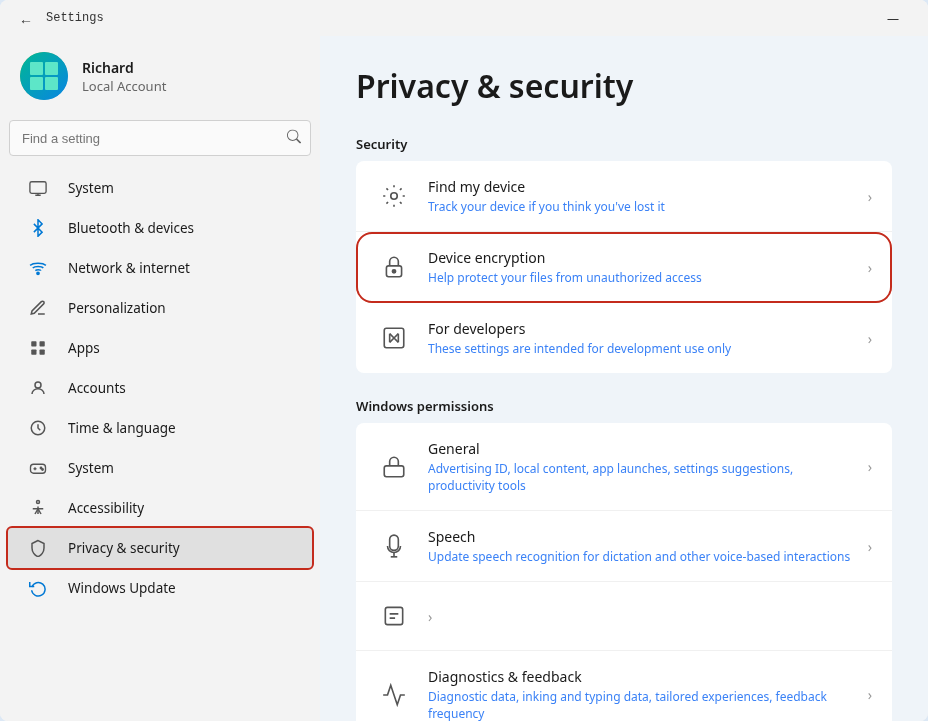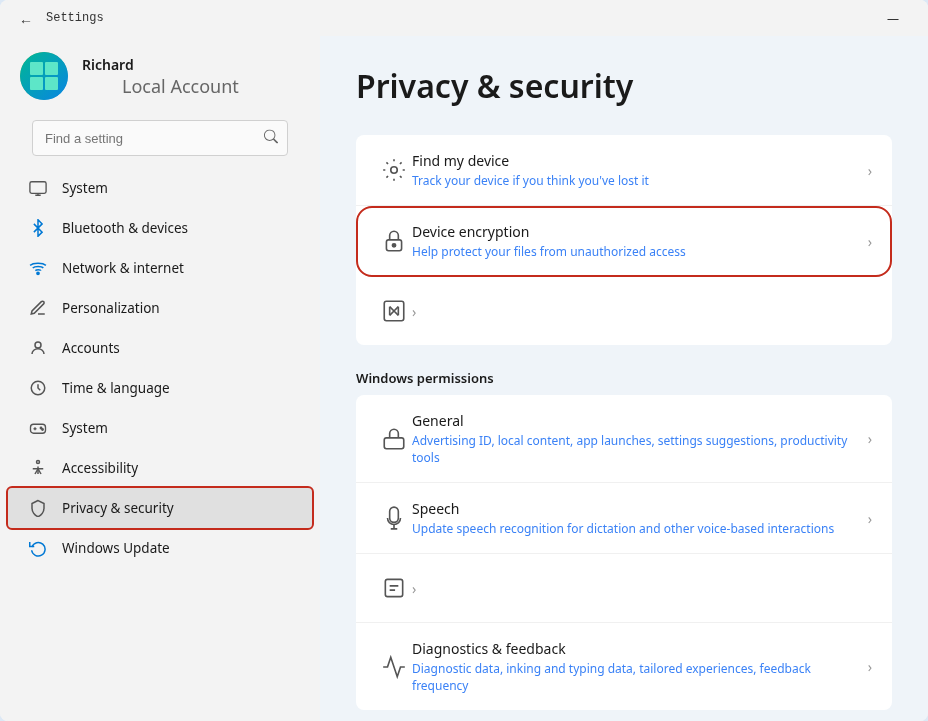--- a/index.html
+++ b/index.html
@@ -127,24 +127,24 @@
     .win-logo-quad {
       border-radius: 1px;
     }
     .win-logo-quad:nth-child(1) { background: #5de6c8; }
     .win-logo-quad:nth-child(2) { background: #5de6c8; }
     .win-logo-quad:nth-child(3) { background: #5de6c8; }
     .win-logo-quad:nth-child(4) { background: #5de6c8; }
 
     .user-info { display: flex; flex-direction: column; }
     .user-name { font-size: 14px; font-weight: 600; color: #1a1a1a; }
-    .user-type { font-size: 18px; color: #666; margin-left: 40px; }
+    .user-type { font-size: 13px; color: #666; }
 
     .search-box {
-      margin: 4px 32px 12px;
+      margin: 4px 9px 12px;
       position: relative;
     }
 
     .search-input {
       width: 100%;
       height: 36px;
       border: 1px solid #d0d0d0;
       border-radius: 4px;
       padding: 0 36px 0 12px;
       font-size: 13px;
@@ -161,21 +161,21 @@
       color: #666;
       font-size: 14px;
     }
 
     .nav-list { list-style: none; }
 
     .nav-item {
       display: flex;
       align-items: center;
       padding: 10px 20px;
-      gap: 14px;
+      gap: 20px;
       cursor: pointer;
       border-radius: 4px;
       margin: 0 8px;
       position: relative;
     }
     .nav-item.active {
       background: #e0e0e0;
       outline: 2px solid #c42b1c;
     }
 
@@ -220,21 +220,21 @@
       background: white;
       border-radius: 8px;
       overflow: hidden;
       margin-bottom: 24px;
     }
 
     .card-item {
       display: flex;
       align-items: center;
       padding: 16px 20px;
-      gap: 0;
+      gap: 16px;
       cursor: pointer;
       border-bottom: 1px solid #f0f0f0;
       position: relative;
     }
     .card-item:last-child { border-bottom: none; }
 
     .card-item.highlighted {
       outline: 2px solid #c42b1c;
       outline-offset: -2px;
       border-radius: 16px;
@@ -344,20 +344,31 @@
         <li class="nav-item">
           <div class="nav-icon">
             <svg width="18" height="18" viewBox="0 0 24 24" fill="none" stroke="#555" stroke-width="2">
               <path d="M12 20h9"></path>
               <path d="M16.5 3.5a2.121 2.121 0 0 1 3 3L7 19l-4 1 1-4L16.5 3.5z"></path>
             </svg>
           </div>
           <span class="nav-label">Personalization</span>
         </li>
 
+        <li class="nav-item">
+          <div class="nav-icon">
+            <svg width="18" height="18" viewBox="0 0 24 24" fill="#555">
+              <rect x="3" y="3" width="7" height="7" rx="1"></rect>
+              <rect x="14" y="3" width="7" height="7" rx="1"></rect>
+              <rect x="3" y="14" width="7" height="7" rx="1"></rect>
+              <rect x="14" y="14" width="7" height="7" rx="1"></rect>
+            </svg>
+          </div>
+          <span class="nav-label">Apps</span>
+        </li>
 
         <li class="nav-item">
           <div class="nav-icon">
             <svg width="18" height="18" viewBox="0 0 24 24" fill="none" stroke="#555" stroke-width="2">
               <circle cx="12" cy="8" r="4"></circle>
               <path d="M4 20c0-4 3.6-7 8-7s8 3 8 7"></path>
             </svg>
           </div>
           <span class="nav-label">Accounts</span>
         </li>
@@ -416,20 +427,21 @@
           </div>
           <span class="nav-label">Windows Update</span>
         </li>
 
       </ul>
     </div>
 
     <div class="main-content">
       <h1 class="page-title">Privacy &amp; security</h1>
 
+      <div class="section-label">Security</div>
       <div class="card-group">
 
         <div class="card-item">
           <div class="card-icon">
             <svg width="26" height="26" viewBox="0 0 24 24" fill="none" stroke="#555" stroke-width="1.5">
               <circle cx="12" cy="12" r="3"></circle>
               <path d="M12 2v2M12 20v2M2 12h2M20 12h2"></path>
               <path d="M5 5l1.5 1.5M17.5 17.5L19 19M5 19l1.5-1.5M17.5 6.5L19 5"></path>
             </svg>
           </div>
@@ -460,20 +472,24 @@
             <svg width="26" height="26" viewBox="0 0 24 24" fill="none" stroke="#555" stroke-width="1.5">
               <rect x="3" y="3" width="18" height="18" rx="2"></rect>
               <line x1="8" y1="8" x2="8" y2="16"></line>
               <line x1="8" y1="8" x2="12" y2="12"></line>
               <line x1="8" y1="16" x2="12" y2="12"></line>
               <line x1="16" y1="8" x2="16" y2="16"></line>
               <line x1="12" y1="12" x2="16" y2="8"></line>
               <line x1="12" y1="12" x2="16" y2="16"></line>
             </svg>
           </div>
+          <div class="card-text">
+            <div class="card-title">For developers</div>
+            <div class="card-desc">These settings are intended for development use only</div>
+          </div>
           <div class="chevron">›</div>
         </div>
 
       </div>
 
       <div class="section-label">Windows permissions</div>
       <div class="card-group">
 
         <div class="card-item">
           <div class="card-icon">

